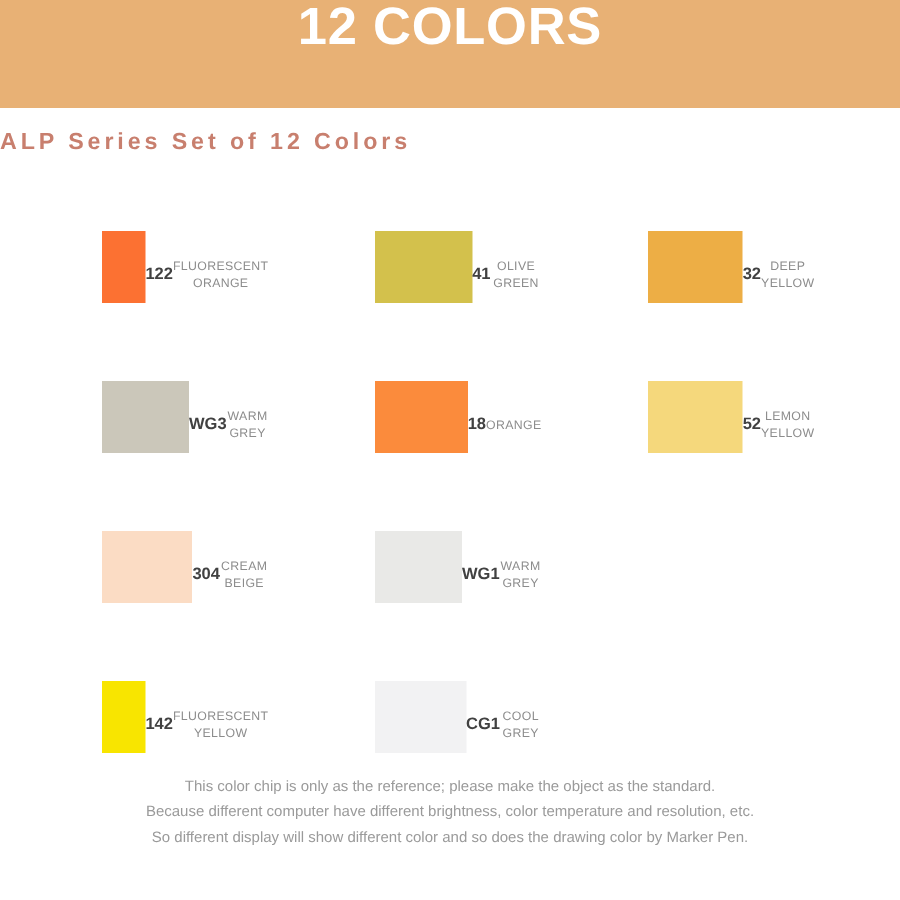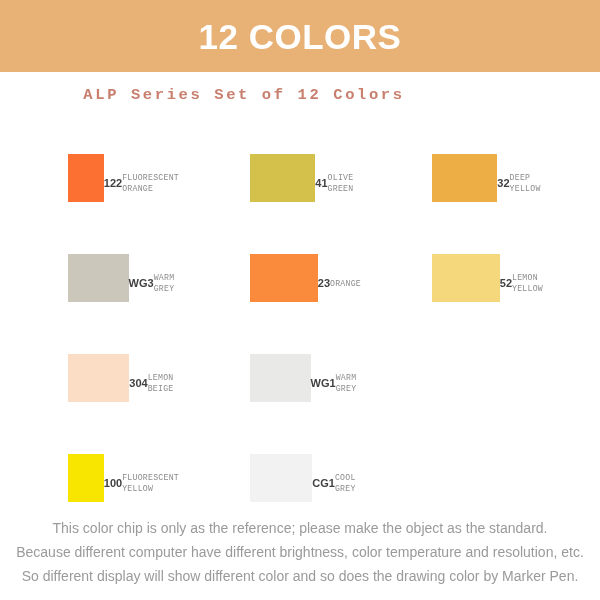--- a/index.html
+++ b/index.html
@@ -23,40 +23,38 @@
 
   
   .header-band {
     position: absolute;
     top: 0;
     left: 0;
     width: 600px;
     height: 72px;
     background: #e8b175;
     display: flex;
-    align-items: center;
+    align-items: flex-start;
     justify-content: center;
   }
   .header-title {
     color: #ffffff;
     font-size: 35px;
     font-weight: bold;
     letter-spacing: 0.5px;
     line-height: 1;
     white-space: nowrap;
   }
 
   
   .subtitle-wrap {
     position: absolute;
     top: 86px;
     left: 0;
     width: 488px;
-    text-align: center;
-    font-family: Liberation Mono, monospace;
   }
   .subtitle {
     color: #c87f6e;
     font-size: 15.5px;
     font-weight: bold;
     letter-spacing: 2.6px;
     white-space: nowrap;
   }
 
   
@@ -91,36 +89,35 @@
     font-weight: bold;
     color: #414141;
     line-height: 1.1;
     text-align: center;
   }
   .chip-name {
     margin-top: 12px;
     font-size: 8.2px;
     color: #8c8c8c;
     line-height: 1.32;
-    text-align: left;
+    text-align: center;
     letter-spacing: 0.25px;
     white-space: pre-line;
-    font-family: Liberation Mono, monospace;
   }
 
   
   .footer {
     position: absolute;
     top: 516px;
     left: 0;
     width: 600px;
     text-align: center;
   }
   .footer-line {
-    font-size: 14px;
+    font-size: 10px;
     color: #9a9a9a;
     line-height: 1.72;
     white-space: nowrap;
   }
 </style>
 </head>
 <body>
 
 <div class="page">
 
@@ -152,46 +149,46 @@
         </div>
       </div>
       <div class="grid-row">
         <div class="cell">
           <div class="chip" style="background: rgb(203, 199, 186);"></div>
           <div class="chip-code">WG3</div>
           <div class="chip-name">WARM GREY</div>
         </div>
         <div class="cell">
           <div class="chip" style="background: rgb(251, 139, 60);"></div>
-          <div class="chip-code">23</div>
+          <div class="chip-code">18</div>
           <div class="chip-name">ORANGE</div>
         </div>
         <div class="cell">
           <div class="chip" style="background: rgb(245, 216, 124);"></div>
           <div class="chip-code">52</div>
           <div class="chip-name">LEMON
 YELLOW</div>
         </div>
       </div>
       <div class="grid-row">
         <div class="cell">
           <div class="chip" style="background: rgb(251, 220, 196);"></div>
           <div class="chip-code">304</div>
-          <div class="chip-name">LEMON BEIGE</div>
+          <div class="chip-name">CREAM BEIGE</div>
         </div>
         <div class="cell">
           <div class="chip" style="background: rgb(233, 233, 231);"></div>
           <div class="chip-code">WG1</div>
           <div class="chip-name">WARM GREY</div>
         </div>
       </div>
       <div class="grid-row">
         <div class="cell">
           <div class="chip" style="background: rgb(248, 229, 0);"></div>
-          <div class="chip-code">100</div>
+          <div class="chip-code">142</div>
           <div class="chip-name">FLUORESCENT
 YELLOW</div>
         </div>
         <div class="cell">
           <div class="chip" style="background: rgb(242, 242, 243);"></div>
           <div class="chip-code">CG1</div>
           <div class="chip-name">COOL GREY</div>
         </div>
       </div>
     </div>

